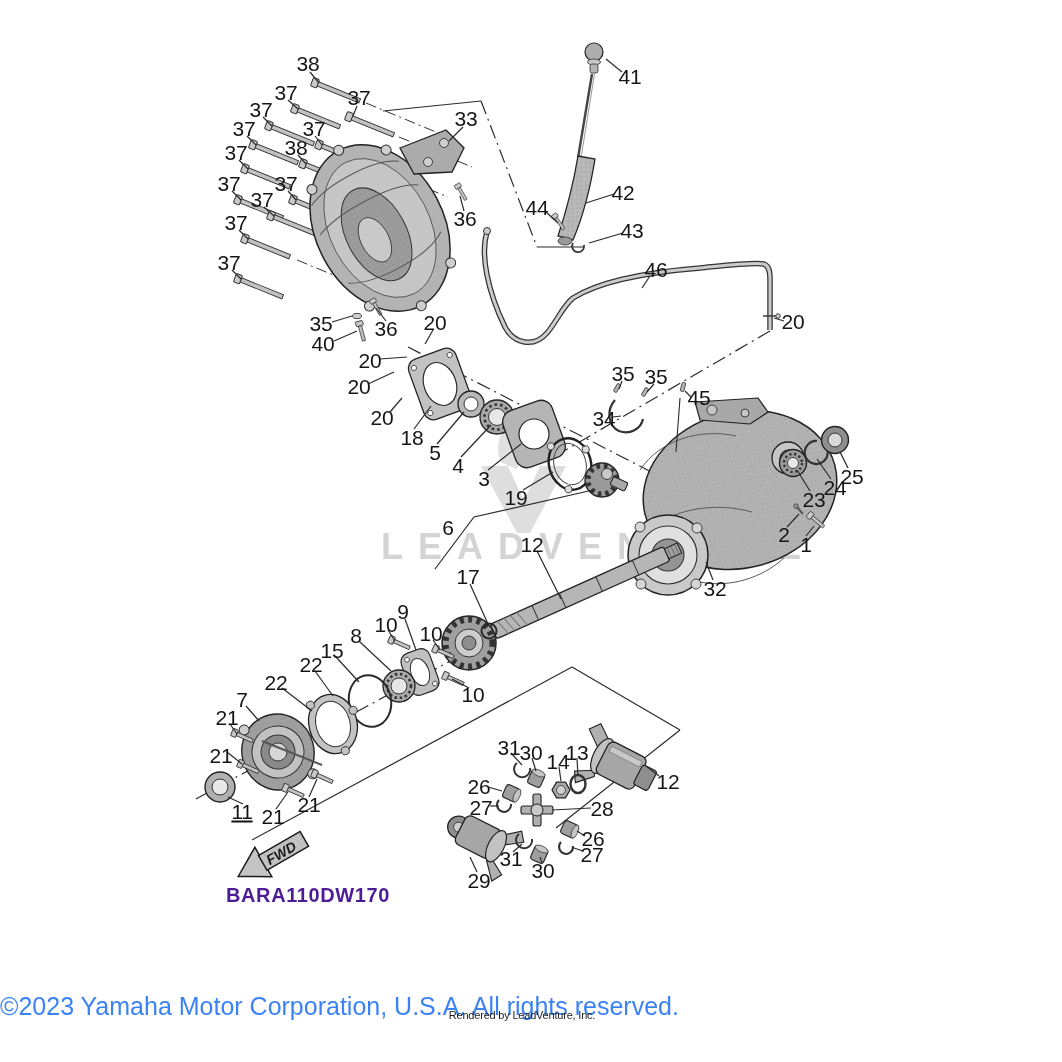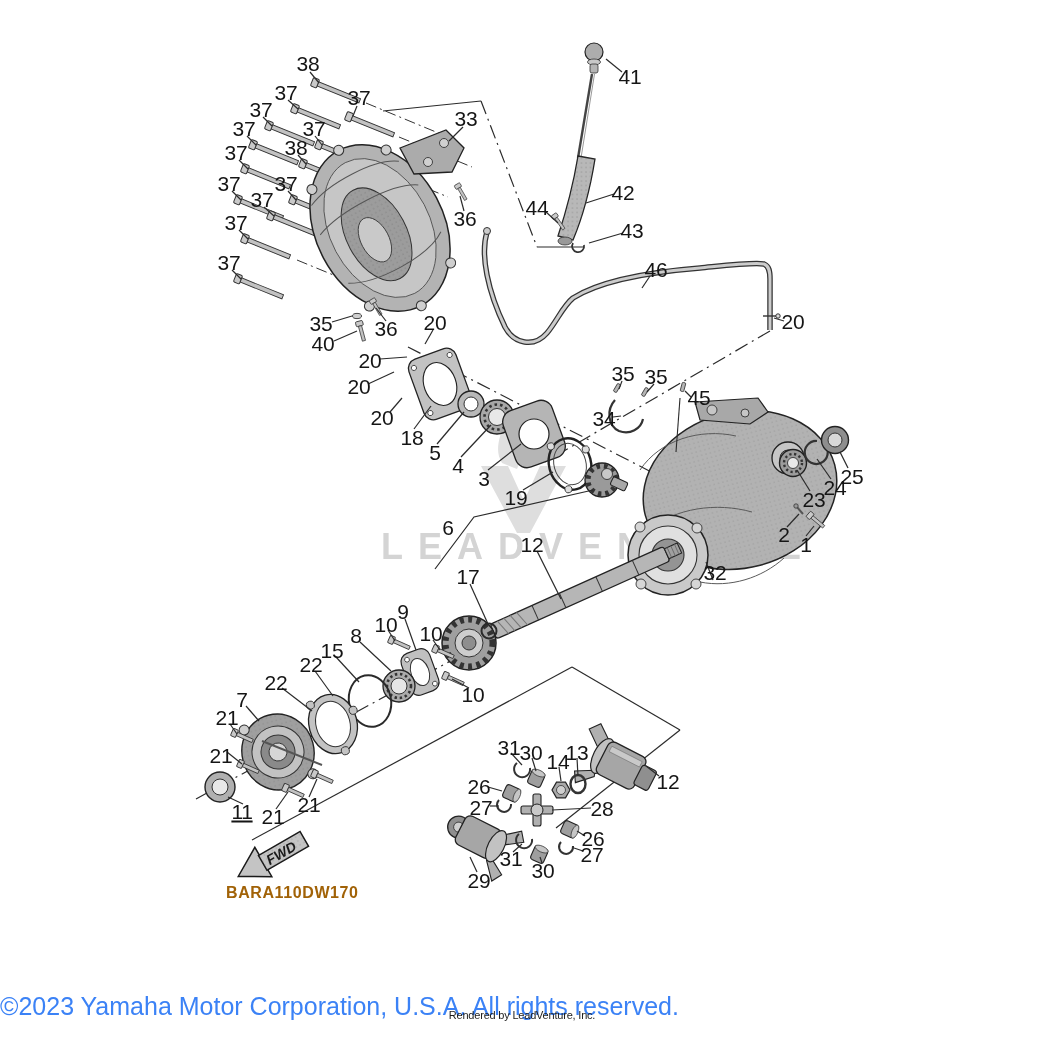--- a/index.html
+++ b/index.html
@@ -11,21 +11,21 @@
     font-size:36px;font-weight:600;letter-spacing:15px;
     color:#d4d4d4;white-space:nowrap;
   }
   .callout{
     position:absolute;transform:translate(-50%,-50%);
     font-size:21px;font-weight:500;color:#151515;
     letter-spacing:-0.3px;white-space:nowrap;line-height:1;
   }
   .part-code{
     position:absolute;left:226px;top:884px;
-    font-size:16px;font-weight:600;color:#a16207;letter-spacing:0.6px;
+    font-size:20px;font-weight:600;color:#4c1d95;letter-spacing:0.6px;
   }
   .copyright{
     position:absolute;left:0;right:0;top:992px;text-align:left;
     font-size:25px;font-weight:400;color:#3b82f6;
   }
   .rendered-by{
     position:absolute;left:-18px;right:0;top:1009px;text-align:center;
     font-size:11px;font-weight:400;color:#1c1c1c;letter-spacing:-0.2px;
   }
   svg{display:block;}
@@ -447,21 +447,21 @@
       <div class="callout" style="left: 516px; top: 497px;">19</div>
       <div class="callout" style="left: 623px; top: 373px;">35</div>
       <div class="callout" style="left: 656px; top: 376px;">35</div>
       <div class="callout" style="left: 604px; top: 418px;">34</div>
       <div class="callout" style="left: 699px; top: 397px;">45</div>
       <div class="callout" style="left: 814px; top: 499px;">23</div>
       <div class="callout" style="left: 835px; top: 487px;">24</div>
       <div class="callout" style="left: 852px; top: 476px;">25</div>
       <div class="callout" style="left: 784px; top: 534px;">2</div>
       <div class="callout" style="left: 806px; top: 544px;">1</div>
-      <div class="callout" style="left: 715px; top: 572px; text-align: center;">32</div>
+      <div class="callout" style="left: 715px; top: 588px; text-align: center;">32</div>
       <div class="callout" style="left: 448px; top: 527px;">6</div>
       <div class="callout" style="left: 532px; top: 544px;">12</div>
       <div class="callout" style="left: 468px; top: 576px;">17</div>
       <div class="callout" style="left: 403px; top: 611px;">9</div>
       <div class="callout" style="left: 386px; top: 624px;">10</div>
       <div class="callout" style="left: 431px; top: 633px;">10</div>
       <div class="callout" style="left: 473px; top: 694px;">10</div>
       <div class="callout" style="left: 356px; top: 635px;">8</div>
       <div class="callout" style="left: 332px; top: 650px;">15</div>
       <div class="callout" style="left: 311px; top: 664px;">22</div>

